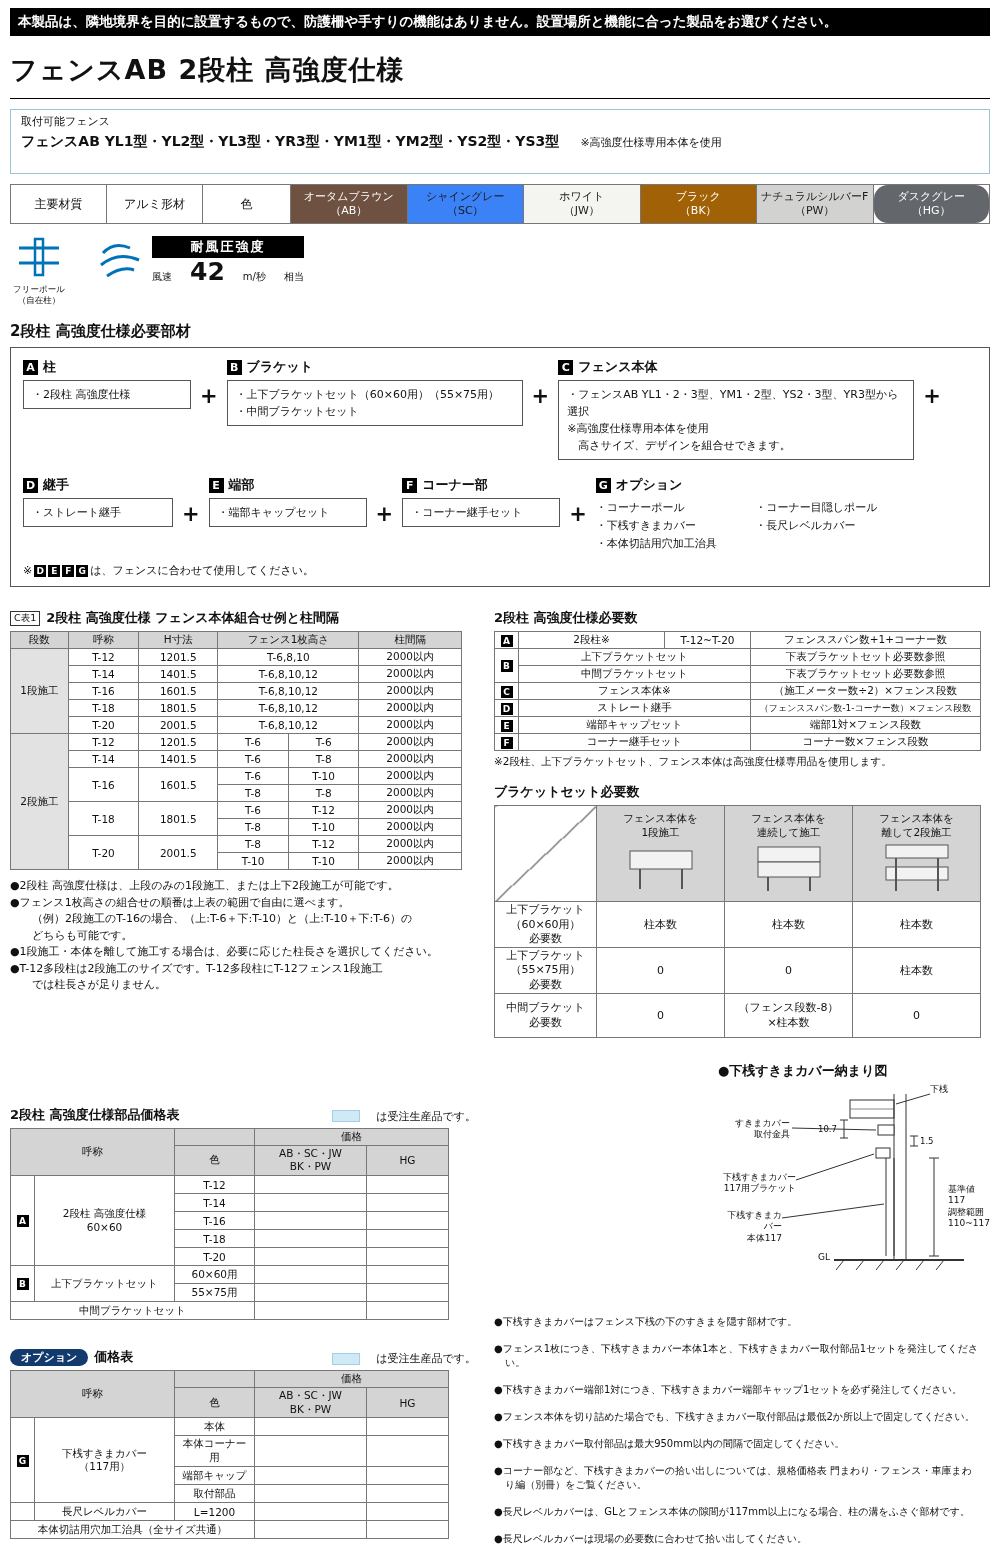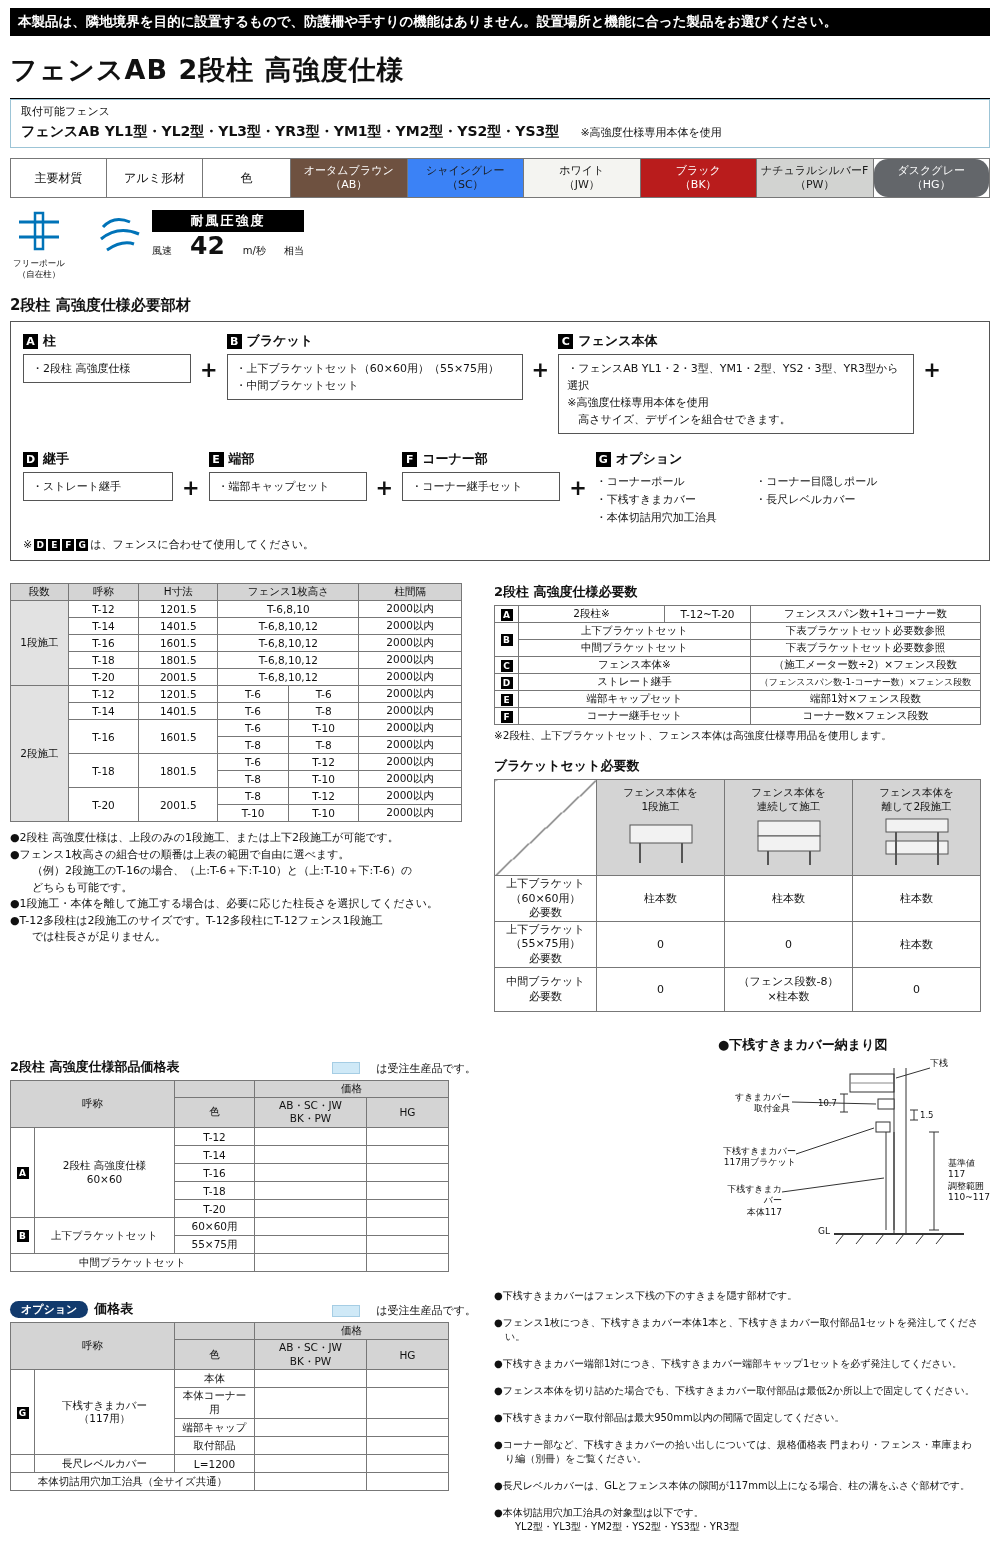--- a/index.html
+++ b/index.html
@@ -3,21 +3,21 @@
 <meta charset="utf-8">
 <style>
   * { box-sizing: border-box; }
   body { margin:0; background:#fff; color:#111; font-family:"DejaVu Sans","Liberation Sans",sans-serif; }
   .page { width:1000px; height:1552px; padding:8px 10px 0; position:relative; overflow:hidden; }
 
   .top-bar { background:#000; color:#fff; font-size:13.5px; font-weight:bold; padding:5px 8px; }
 
   .title { font-size:27px; font-weight:bold; margin:16px 0 0; padding-bottom:10px; border-bottom:1px solid #000; letter-spacing:1px; }
 
-  .compat-box { border:1px solid #9cc4d6; padding:4px 10px 6px; }
+  .compat-box { border:1px solid #9cc4d6; margin-top:10px; padding:4px 10px 22px; }
   .compat-label { font-size:11px; }
   .compat-line { margin-top:2px; }
   .compat-value { font-size:14px; font-weight:bold; }
   .compat-note { font-size:11px; margin-left:16px; }
 
   .mat-strip { display:flex; margin-top:10px; border:1px solid #777; height:40px; }
   .mat-cell { border-right:1px solid #777; display:flex; flex-direction:column; justify-content:center; align-items:center; font-size:12px; text-align:center; line-height:1.25; }
   .mat-cell:last-child { border-right:none;border-radius:14px; }
   .m-w1 { width:96px; } .m-w2 { width:96px; } .m-w3 { width:88px; }
   .swatch-cell { flex:1; font-size:11px; }
@@ -118,21 +118,21 @@
       <div>（AB）</div>
     </div>
     <div class="mat-cell swatch-cell" style="background:#3b82f6;color:#1a1a1a">
       <div>シャイングレー</div>
       <div>（SC）</div>
     </div>
     <div class="mat-cell swatch-cell" style="background:#f4f4f1;color:#1a1a1a">
       <div>ホワイト</div>
       <div>（JW）</div>
     </div>
-    <div class="mat-cell swatch-cell" style="background:#b91c1c;color:#ffffff">
+    <div class="mat-cell swatch-cell" style="background:#a16207;color:#ffffff">
       <div>ブラック</div>
       <div>（BK）</div>
     </div>
     <div class="mat-cell swatch-cell" style="background:#d2d3d1;color:#1a1a1a">
       <div>ナチュラルシルバーF</div>
       <div>（PW）</div>
     </div>
     <div class="mat-cell swatch-cell" style="background:#63666a;color:#ffffff">
       <div>ダスクグレー</div>
       <div>（HG）</div>
@@ -256,20 +256,24 @@
       <span class="keybox sm">E</span>
       <span class="keybox sm">F</span>
       <span class="keybox sm">G</span>
       <span>は、フェンスに合わせて使用してください。</span>
     </div>
   </div>
 
   <div class="columns">
 
     <div class="col-left">
+      <div class="tbl-heading">
+        <span class="tag">C表1</span>
+        <span>2段柱 高強度仕様 フェンス本体組合せ例と柱間隔</span>
+      </div>
       <table class="combo" style="width:452px">
         <colgroup>
             <col style="width:54px">
             <col style="width:66px">
             <col style="width:74px">
             <col style="width:66px">
             <col style="width:66px">
             <col style="width:96px">
           </colgroup>
         <tbody>
@@ -703,19 +707,20 @@
       </div>
 
       <div class="bottom-notes">
         <div class="note-item">●下桟すきまカバーはフェンス下桟の下のすきまを隠す部材です。</div>
         <div class="note-item">●フェンス1枚につき、下桟すきまカバー本体1本と、下桟すきまカバー取付部品1セットを発注してください。</div>
         <div class="note-item">●下桟すきまカバー端部1対につき、下桟すきまカバー端部キャップ1セットを必ず発注してください。</div>
         <div class="note-item">●フェンス本体を切り詰めた場合でも、下桟すきまカバー取付部品は最低2か所以上で固定してください。</div>
         <div class="note-item">●下桟すきまカバー取付部品は最大950mm以内の間隔で固定してください。</div>
         <div class="note-item">●コーナー部など、下桟すきまカバーの拾い出しについては、規格価格表 門まわり・フェンス・車庫まわり編（別冊）をご覧ください。</div>
         <div class="note-item">●長尺レベルカバーは、GLとフェンス本体の隙間が117mm以上になる場合、柱の溝をふさぐ部材です。</div>
+        <div class="note-item">●長尺レベルカバーは現場の必要数に合わせて拾い出してください。</div>
         <div class="note-item">●本体切詰用穴加工治具の対象型は以下です。
 　YL2型・YL3型・YM2型・YS2型・YS3型・YR3型</div>
       </div>
     </div>
 
   </div>
 </div>
 
 </body></html>

